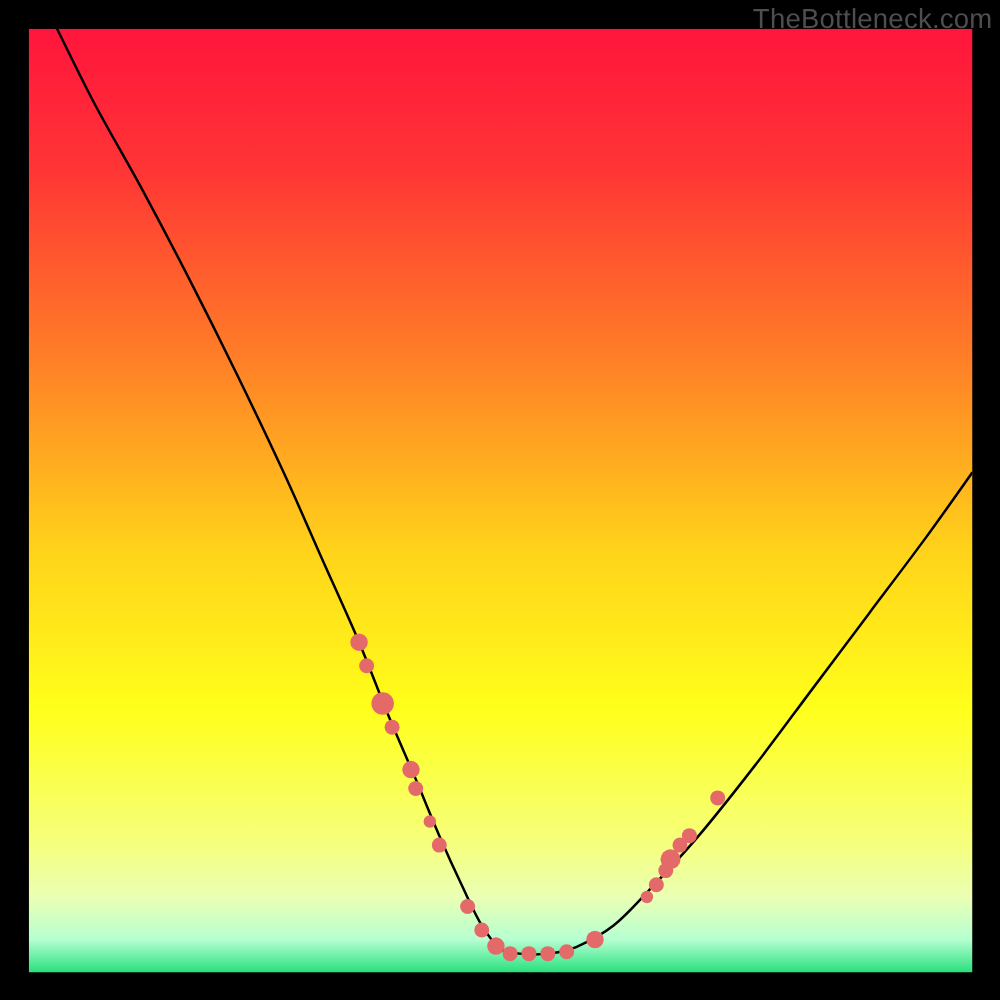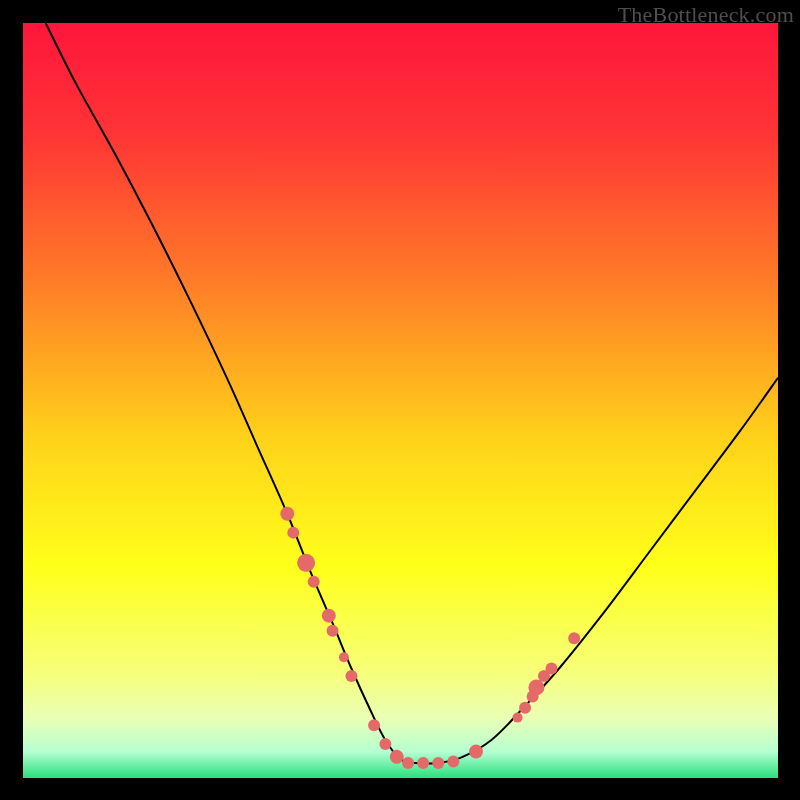--- a/index.html
+++ b/index.html
@@ -27,21 +27,20 @@
     height: 755px;
   }
   .watermark {
     position: absolute;
     top: 2px;
     right: 6px;
     color: #4e4e4e;
     font-size: 22px;
     font-weight: 500;
     letter-spacing: 0.2px;
-    font-family: Liberation Serif, serif;
   }
   svg { display: block; }
 </style>
 </head>
 <body>
 
 <div class="watermark">TheBottleneck.com</div>
 
 <div class="frame">
   <svg class="plot-area" width="755" height="755" viewBox="0 0 755 755">

